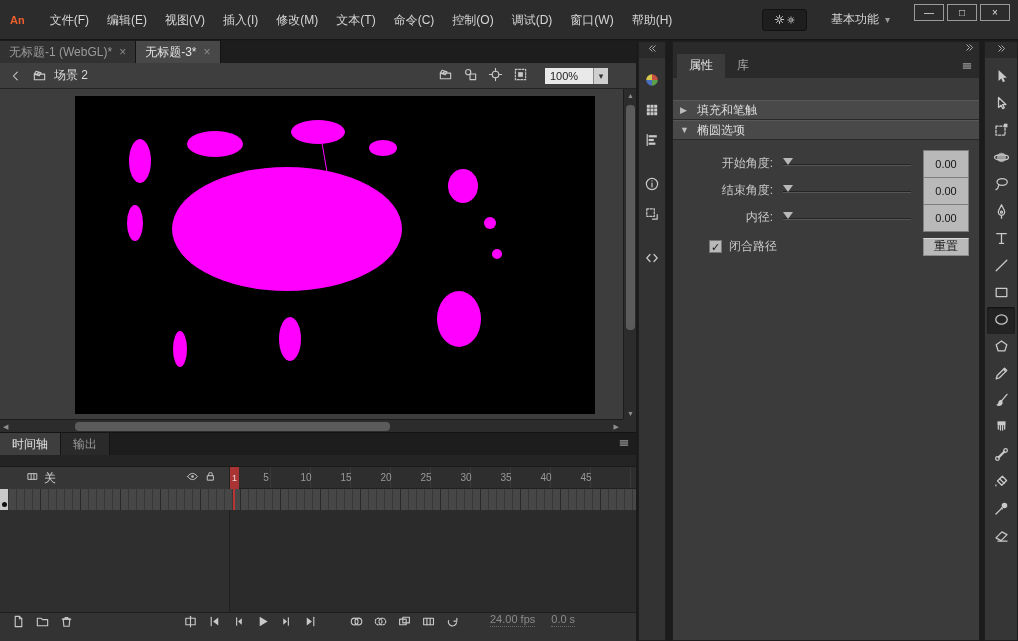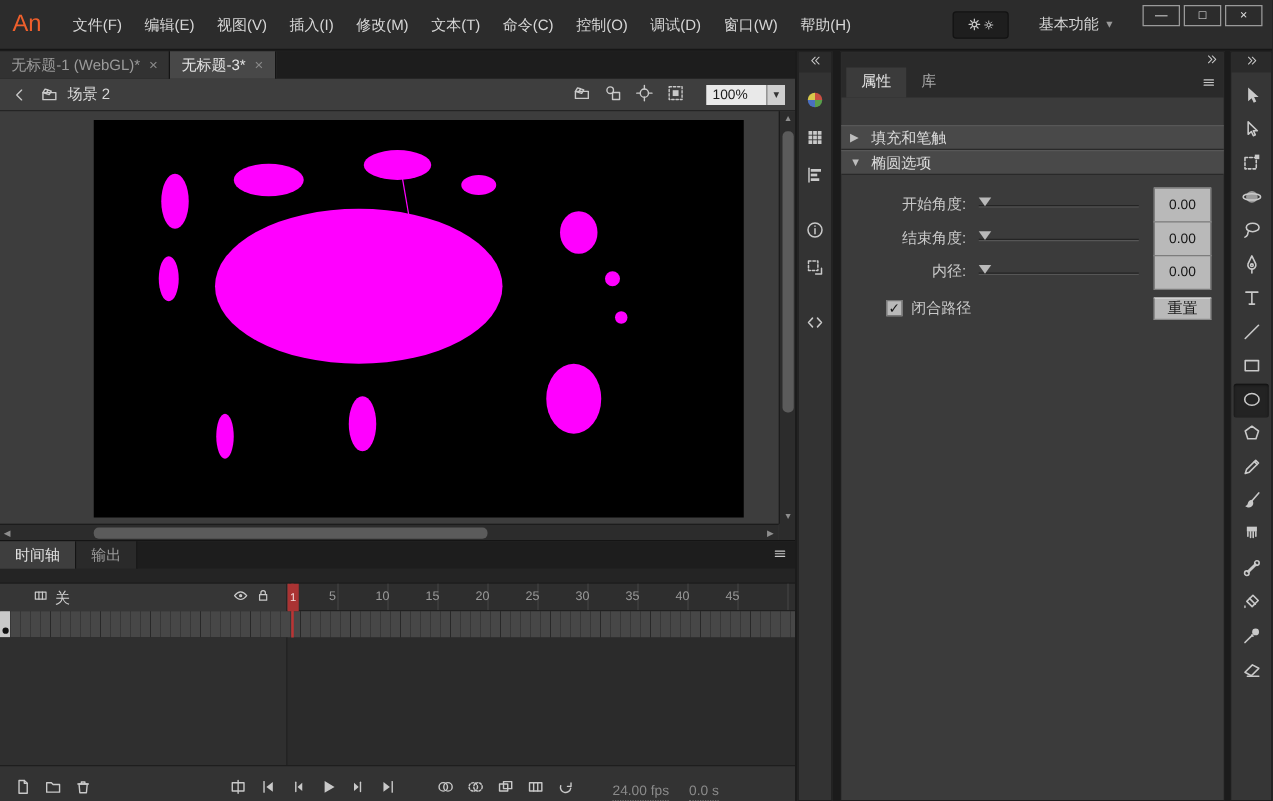--- a/index.html
+++ b/index.html
@@ -2,41 +2,41 @@
 <html><head>
 <meta charset="utf-8">
 <style>
 *{box-sizing:border-box;margin:0;padding:0;}
 html,body{width:1018px;height:641px;overflow:hidden;}
 body{background:#1b1b1b;font-family:"Liberation Sans","DejaVu Sans",sans-serif;font-size:12px;color:#c9c9c9;position:relative;}
 button{background:none;border:none;color:inherit;font:inherit;cursor:pointer;}
 
 
 #menubar{position:absolute;left:0;top:0;width:1018px;height:40px;background:#2c2c2c;border-bottom:1px solid #161616;display:flex;align-items:center;}
-#logo{color:#ee5f2c;font-weight:normal;font-size:19px;padding:0 16px 0 10px;}
+#logo{color:#ee5f2c;font-weight:bold;font-size:11px;padding:0 16px 0 10px;}
 #menu-items{display:flex;align-items:center;height:100%;}
 .menu-item{padding:0 9px;line-height:40px;color:#d6d6d6;cursor:default;}
 #menubar-right{margin-left:auto;display:flex;align-items:center;height:100%;}
 #workspace-gear{height:22px;padding:0 10px;background:#1e1e1e;border:1px solid #121212;border-radius:3px;display:flex;align-items:center;}
 #workspace{display:flex;align-items:center;gap:6px;padding:0 14px 0 24px;color:#d6d6d6;}
 .caret{color:#9a9a9a;font-size:10px;}
 #window-controls{display:flex;gap:3px;align-self:flex-start;margin:4px 8px 0 10px;}
 .winbtn{width:30px;height:17px;border:1px solid #9a9a9a;background:#2c2c2c;color:#e0e0e0;font-size:10px;line-height:14px;text-align:center;}
 
 
 #center{position:absolute;left:0;top:41px;width:636px;height:600px;background:#2a2a2a;}
 #doc-tabbar{height:22px;background:#1d1d1d;display:flex;}
 .doc-tab{display:flex;align-items:center;gap:7px;padding:0 9px;background:#323232;color:#9b9b9b;border-right:1px solid #141414;}
 .doc-tab.active{background:#484848;color:#e4e4e4;}
 .tab-close{color:#8a8a8a;font-size:12px;}
 #editbar{height:26px;background:#3e3e3e;border-bottom:1px solid #242424;display:flex;align-items:center;padding:0 6px;gap:3px;}
 .ebtn{display:flex;align-items:center;justify-content:center;width:20px;height:20px;}
 #scene-label{color:#dadada;padding-left:2px;}
 #editbar-right{margin-left:auto;display:flex;align-items:center;gap:5px;}
-#zoom-control{display:flex;align-items:center;margin:0 2px 0 10px;}
+#zoom-control{display:flex;align-items:center;margin:0 22px 0 10px;}
 #zoom-value{width:48px;height:16px;background:#e9e9e9;color:#1c1c1c;font-size:11px;display:flex;align-items:center;padding:0 5px;}
 #zoom-caret{width:15px;height:16px;background:#cfcfcf;border-left:1px solid #8a8a8a;color:#333;font-size:9px;display:flex;align-items:center;justify-content:center;}
 
 
 #stage-area{position:relative;height:344px;background:#3d3d3d;border-bottom:1px solid #141414;}
 #stage{position:absolute;left:75px;top:7px;width:520px;height:318px;background:#000;}
 #v-scroll{position:absolute;right:0;top:0;width:13px;height:331px;background:#2c2c2c;border-left:1px solid #1c1c1c;}
 #v-thumb{position:absolute;left:2px;top:16px;width:9px;height:225px;background:#5b5b5b;border-radius:4px;}
 .scroll-arrow{position:absolute;font-size:7px;color:#8e8e8e;}
 #v-scroll .up{top:3px;left:3px;} #v-scroll .down{bottom:3px;left:3px;}
@@ -63,21 +63,21 @@
 #layer-dots{margin-left:auto;display:flex;align-items:center;gap:13px;padding-right:4px;}
 .layer-dot{width:5px;height:5px;border-radius:50%;background:#241c00;}
 #layer-outline{width:9px;height:9px;border:1px solid #045;}
 #layer-frames{flex:1;position:relative;background:#474747;background-image:repeating-linear-gradient(90deg,rgba(0,0,0,.22) 0 1px,transparent 1px 8px),repeating-linear-gradient(90deg,rgba(0,0,0,.28) 0 1px,transparent 1px 40px);}
 #keyframe-cell{position:absolute;left:0;top:0;width:8px;height:21px;background:#c9c9c9;}
 #keyframe-dot{position:absolute;left:2px;top:13px;width:5px;height:5px;border-radius:50%;background:#101010;}
 #tl-empty{height:102px;background:#2b2b2b;position:relative;}
 #tl-empty-left{position:absolute;left:0;top:0;width:230px;height:100%;background:#2f2f2f;border-right:1px solid #202020;}
 #playhead-line{position:absolute;left:233px;top:34px;width:2px;height:43px;background:#bb3434;}
 #playhead-marker{position:absolute;left:230px;top:34px;width:9px;height:22px;background:#aa3333;color:#f3dada;font-size:9px;text-align:center;line-height:22px;}
-#tl-bottombar{position:absolute;left:0;bottom:0;width:100%;height:29px;background:#333;border-top:1px solid #1e1e1e;display:flex;align-items:flex-end;padding:0 8px;}
+#tl-bottombar{position:absolute;left:0;bottom:0;width:100%;height:29px;background:#333;border-top:1px solid #1e1e1e;display:flex;align-items:flex-start;padding:0 8px;}
 #tl-buttons{display:flex;align-items:center;}
 .tb-group{display:flex;align-items:center;gap:4px;}
 .tb-group:nth-child(2){margin-left:104px;}
 .tb-group:nth-child(3){margin-left:26px;}
 .tbtn{width:20px;height:20px;display:flex;align-items:center;justify-content:center;}
 #tl-status{margin-left:28px;display:flex;gap:16px;align-items:center;}
 .status-text{color:#8b8b8b;font-size:11px;border-bottom:1px dotted #6a6a6a;line-height:13px;}
 
 
 #panel-strip{position:absolute;left:638px;top:41px;width:28px;height:600px;background:#333;border:1px solid #1e1e1e;display:flex;flex-direction:column;align-items:center;}

